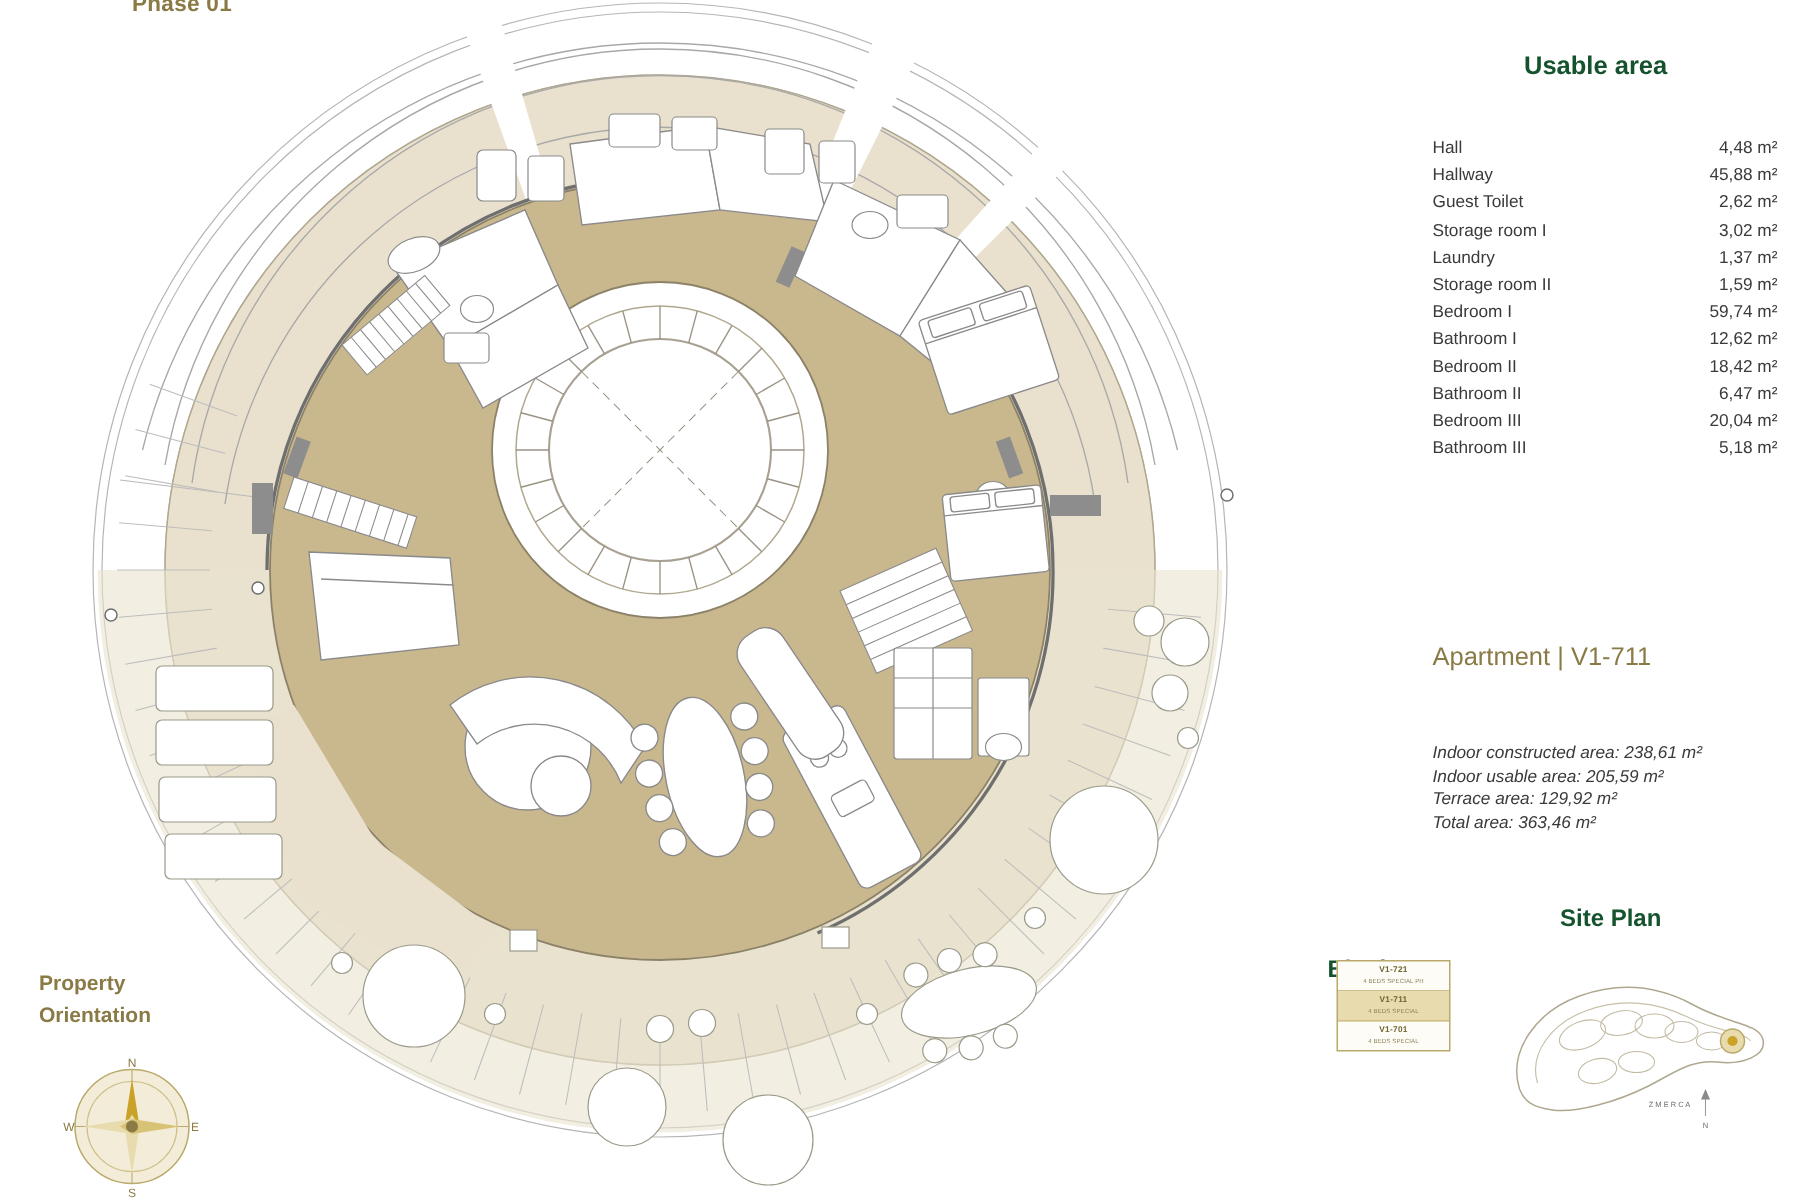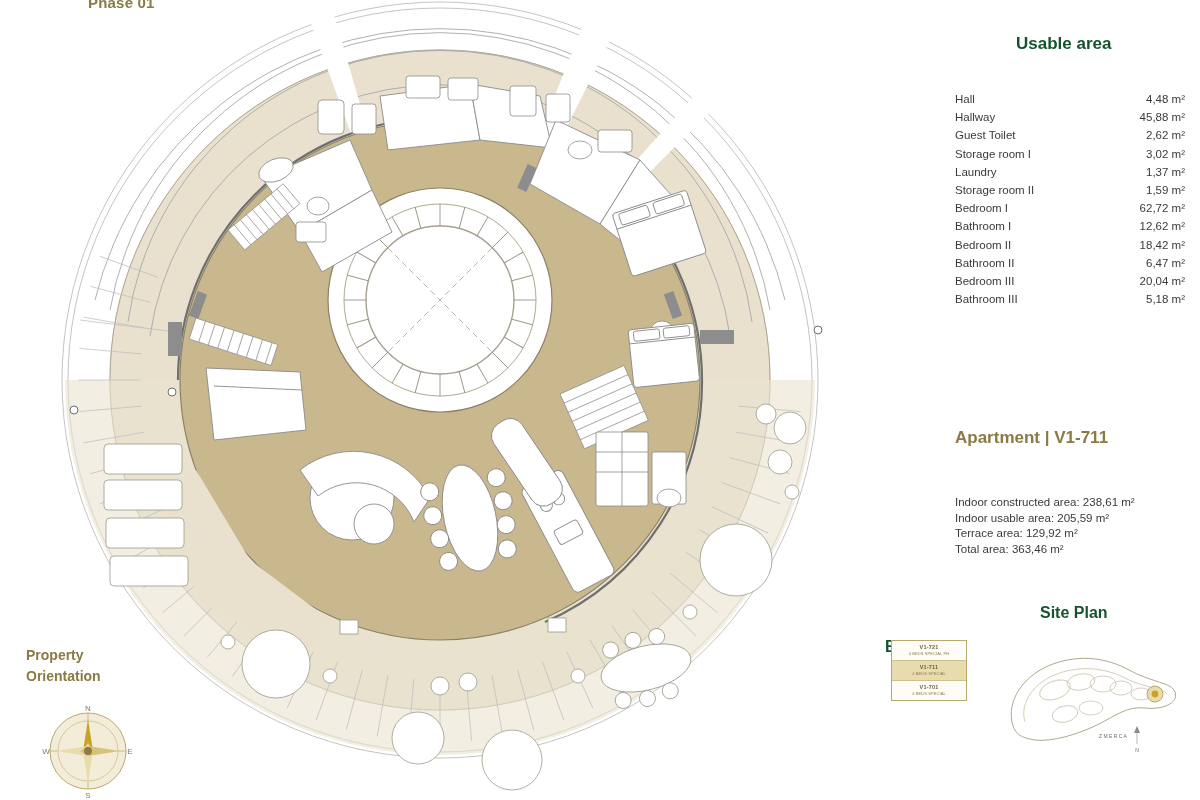--- a/index.html
+++ b/index.html
@@ -79,30 +79,31 @@
     white-space: nowrap;
   }
   #usable-table td.val {
     text-align: right;
   }
 
   #apartment-title {
     position: absolute;
     left: 55px; top: 428px;
     font-size: 17px;
-    font-weight: bold;
+    font-weight: normal;
     color: #8a7a45;
   }
   #apartment-areas {
     position: absolute;
     left: 55px; top: 495px;
     font-size: 11.5px;
     color: #3a3a3a;
     line-height: 15.5px;
     white-space: nowrap;
+    font-style: italic;
   }
 
   #block-title { position: absolute; left: -15px; top: 638px; font-size: 16px; }
   #siteplan-title { position: absolute; left: 140px; top: 604px; font-size: 16px; }
 
   
   #block-stack {
     position: absolute;
     left: -9px; top: 640px;
     width: 76px;
@@ -655,21 +656,21 @@
           <tr>
             <td>Laundry</td>
             <td class="val">1,37 m²</td>
           </tr>
           <tr>
             <td>Storage room II</td>
             <td class="val">1,59 m²</td>
           </tr>
           <tr>
             <td>Bedroom I</td>
-            <td class="val">62,72 m²</td>
+            <td class="val">59,74 m²</td>
           </tr>
           <tr>
             <td>Bathroom I</td>
             <td class="val">12,62 m²</td>
           </tr>
           <tr>
             <td>Bedroom II</td>
             <td class="val">18,42 m²</td>
           </tr>
           <tr>

